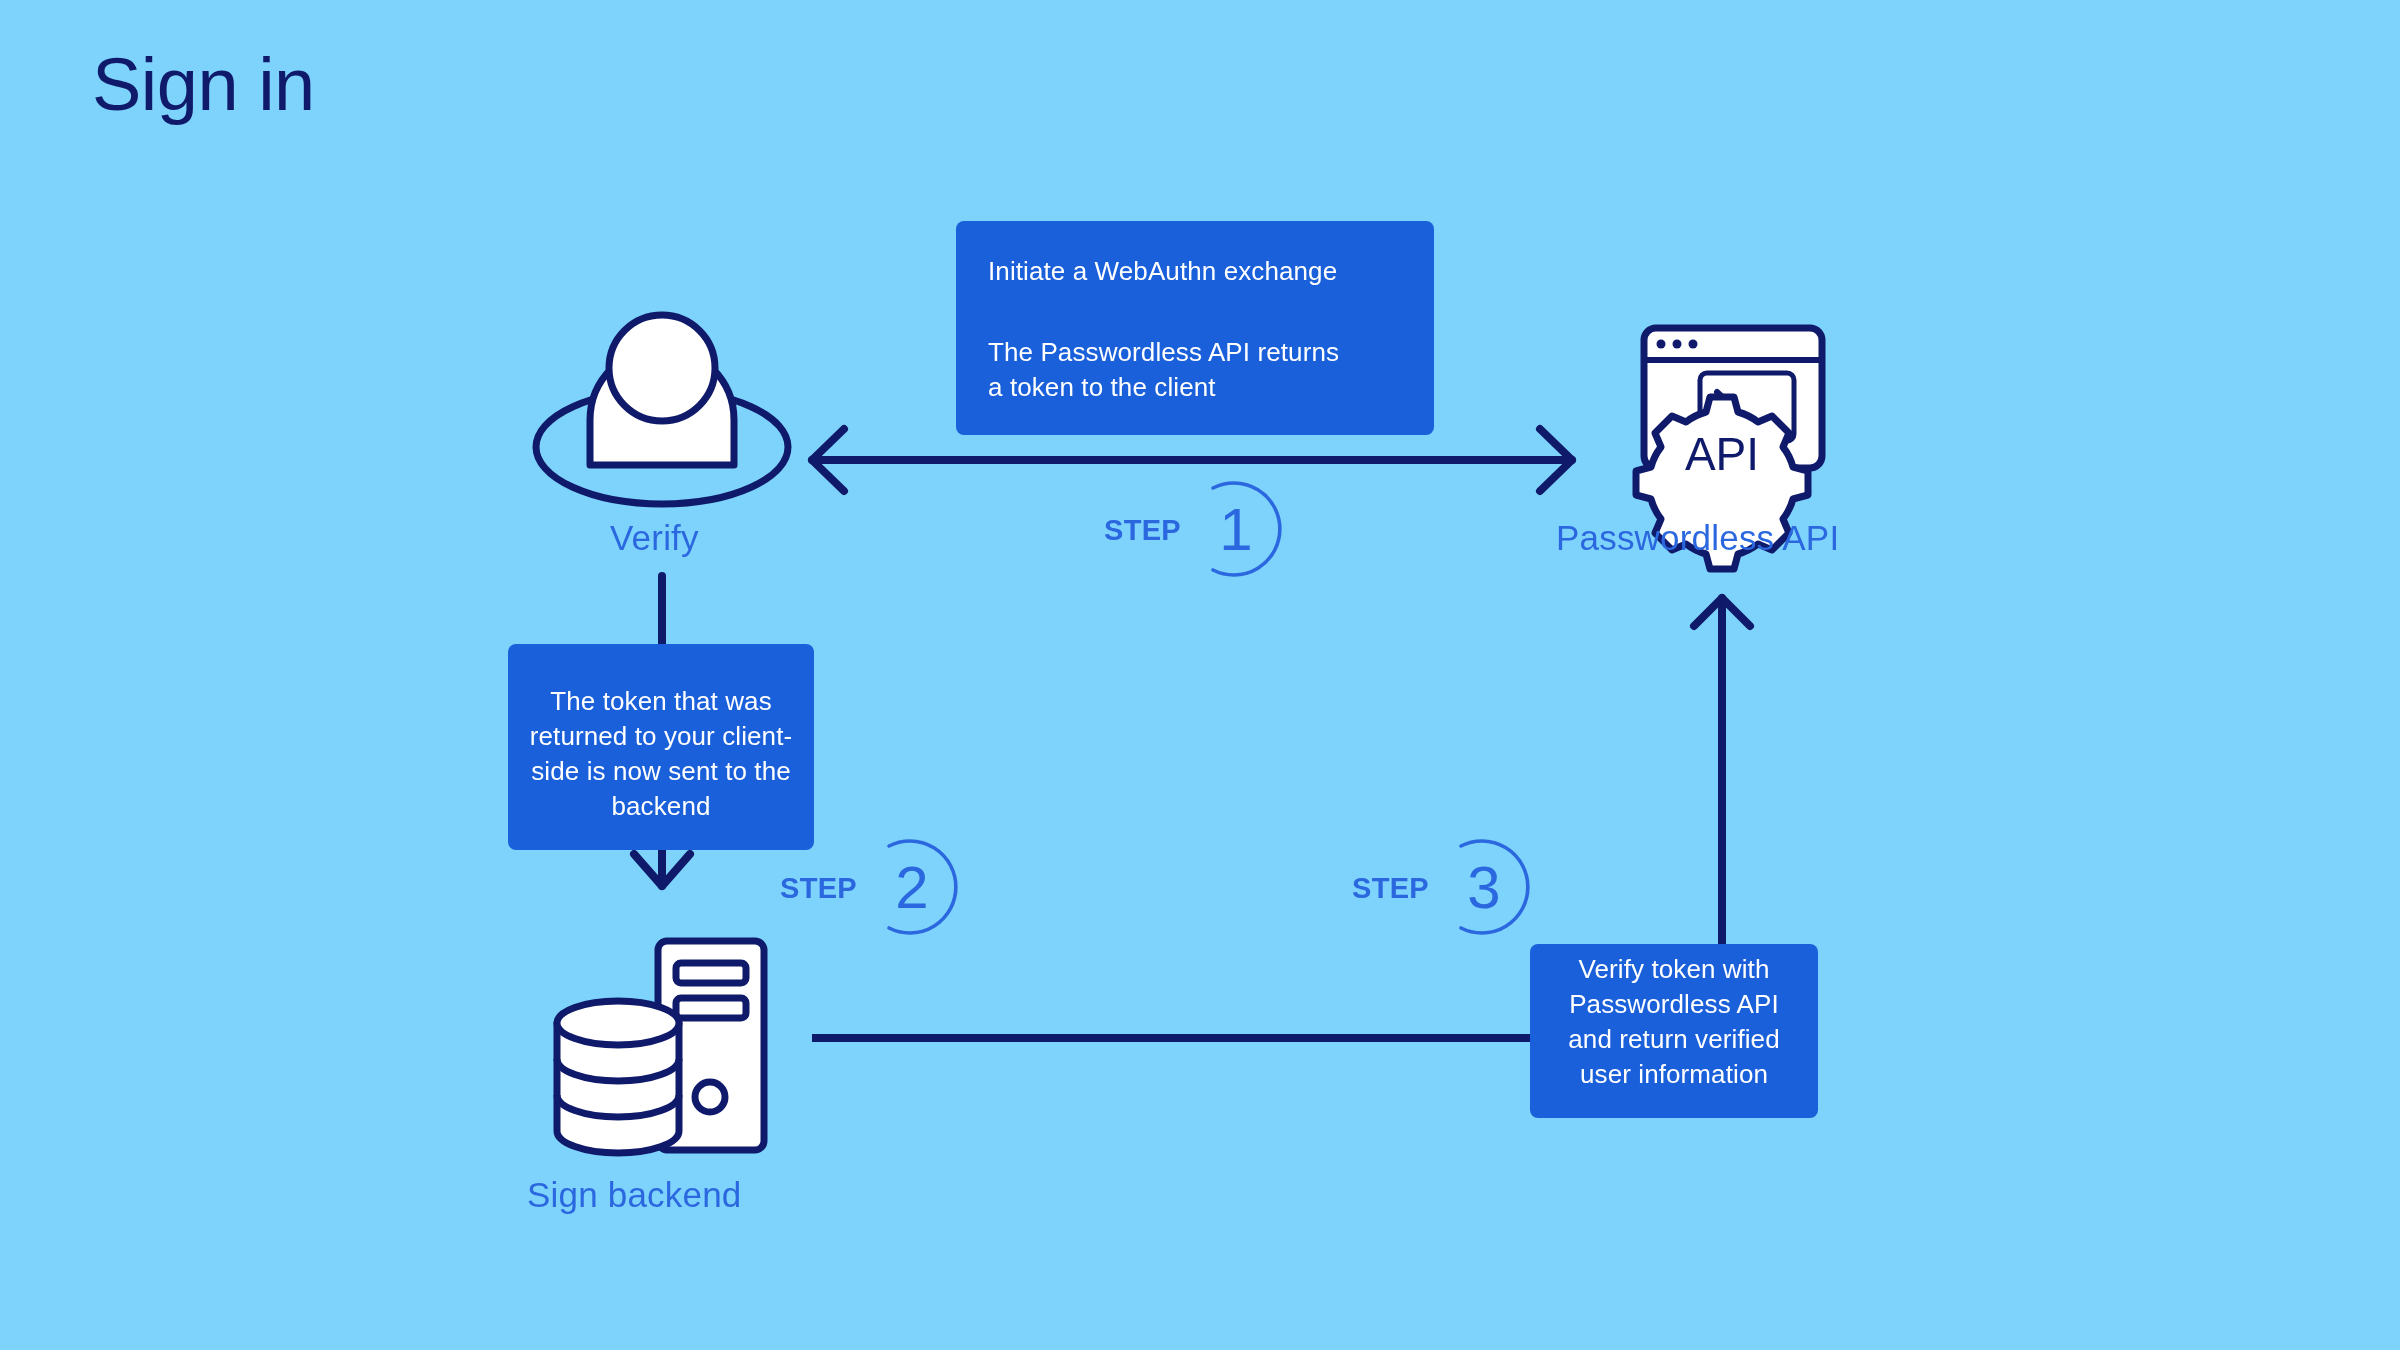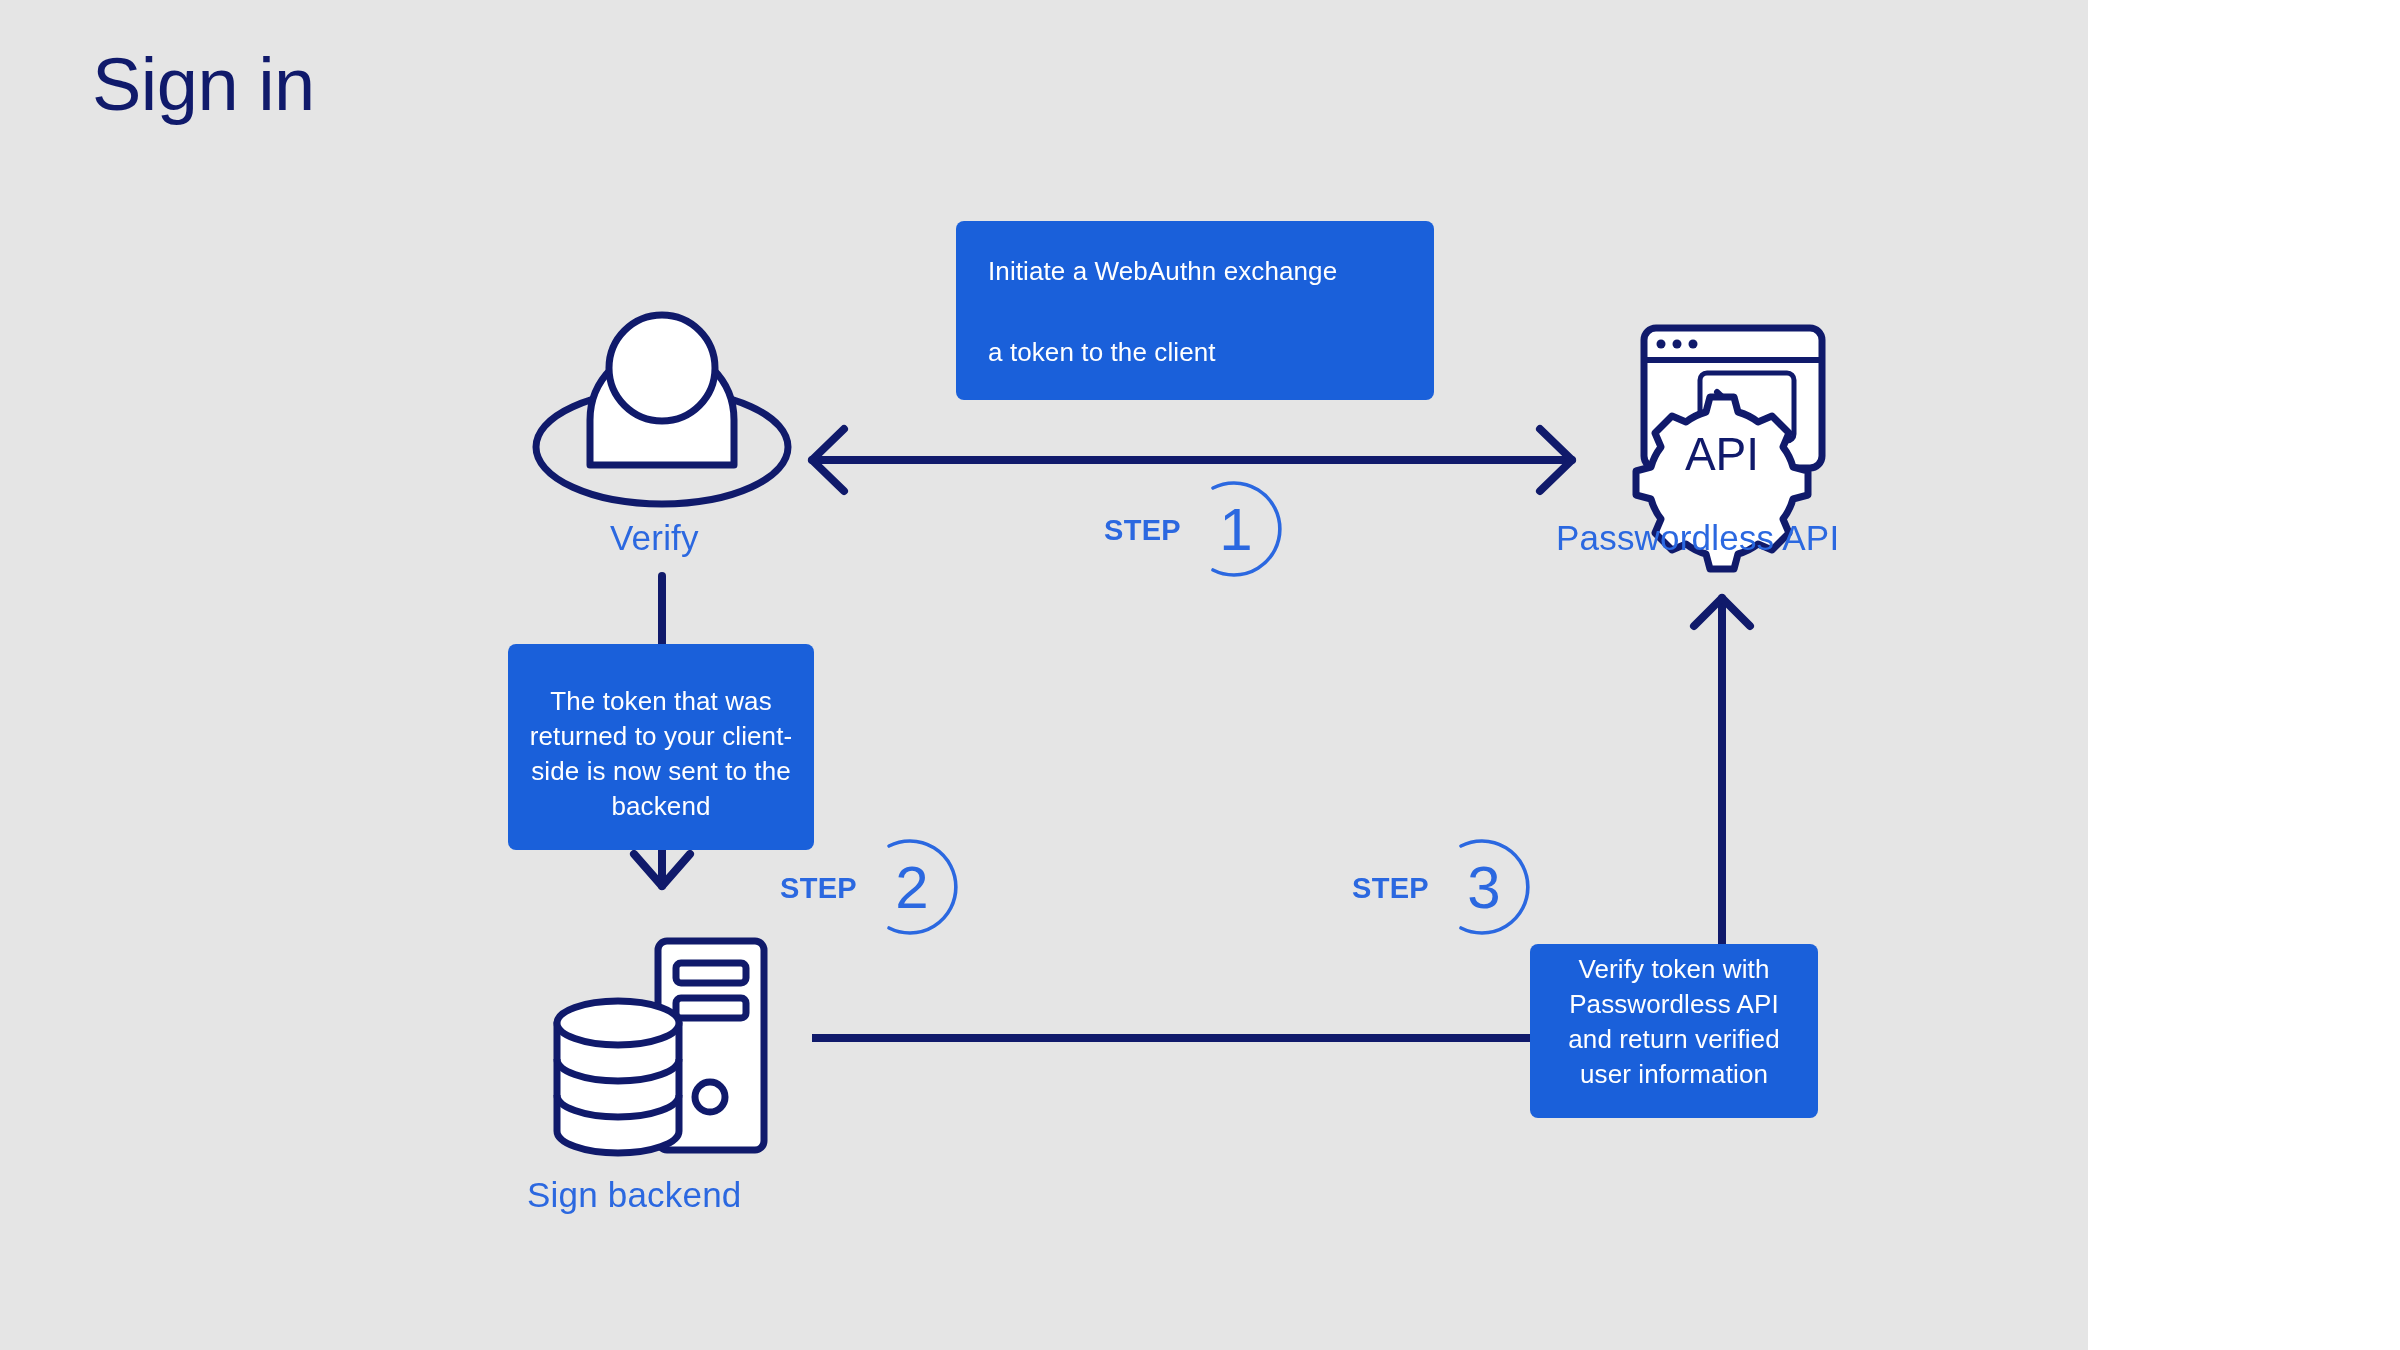--- a/index.html
+++ b/index.html
@@ -11,23 +11,23 @@
   body {
     width: 2400px;
     height: 1350px;
     overflow: hidden;
     font-family: "Liberation Sans", sans-serif;
     -webkit-font-smoothing: antialiased;
   }
 
   #canvas {
     position: relative;
-    width: 2088px;
+    width: 2400px;
     height: 1350px;
-    background: #e5e5e5;
+    background: #7dd3fc;
   }
 
   
   #page-title {
     position: absolute;
     left: 92px;
     top: 48px;
     font-size: 74px;
     line-height: 1.0;
     font-weight: 400;
@@ -203,20 +203,21 @@
 
     <g stroke="#101a6b" stroke-width="8" fill="none" stroke-linecap="round" stroke-linejoin="round">
       <line x1="1722" y1="944" x2="1722" y2="598"></line>
       <polyline points="1694,626 1722,598 1750,626"></polyline>
     </g>
   </svg>
 
   <div class="callout" id="callout-1">
     <p>Initiate a WebAuthn exchange</p>
     <div class="gap"></div>
+    <p>The Passwordless API returns</p>
     <p>a token to the client</p>
   </div>
 
   <div class="callout" id="callout-2">
     <p>The token that was returned to your client-side is now sent to the backend</p>
   </div>
 
   <div class="callout" id="callout-3">
     <p>Verify token with Passwordless API and return verified user information</p>
   </div>

